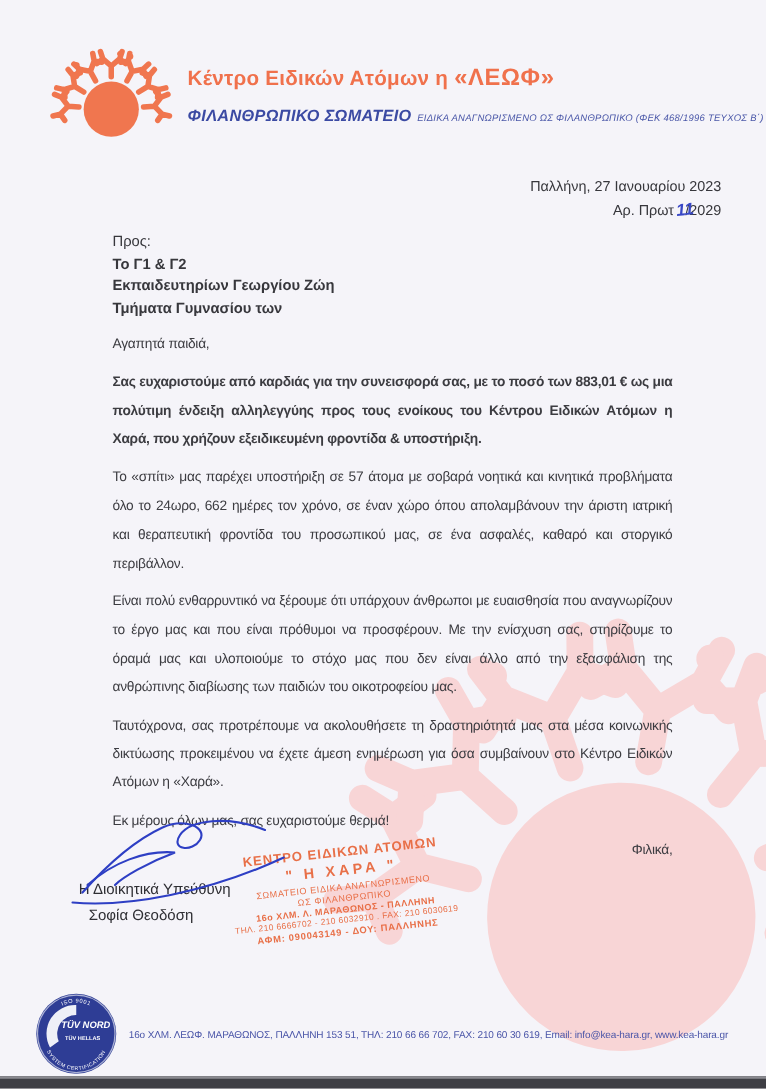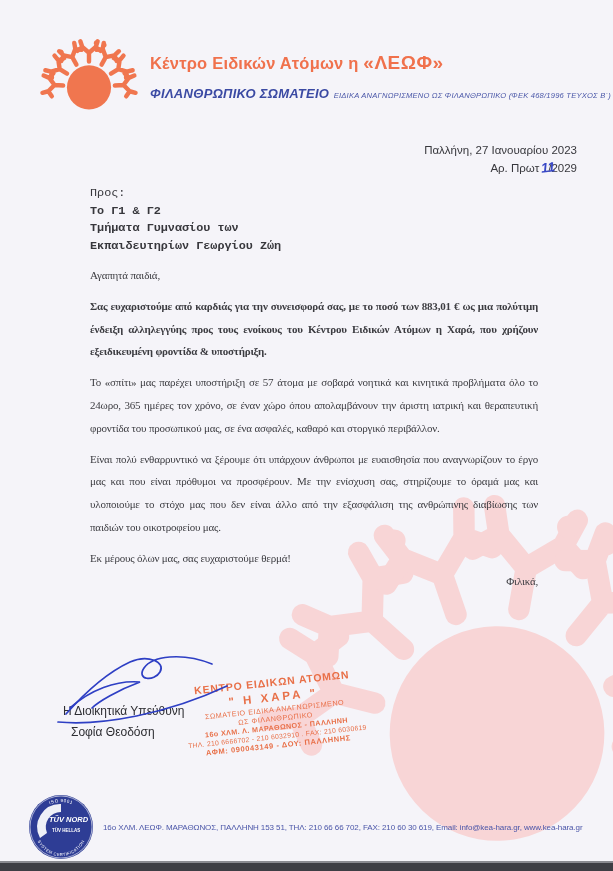--- a/index.html
+++ b/index.html
@@ -15,26 +15,26 @@
   .org-name{left:150px;top:52px;font-size:16.5px;font-weight:bold;color:#f0714c;letter-spacing:.2px;white-space:nowrap;}
   .org-name .emph{font-size:19px;letter-spacing:.5px;}
   .org-sub{left:150px;top:84px;white-space:nowrap;font-style:italic;}
   .org-type{font-size:13px;font-weight:bold;color:#3b4aa3;letter-spacing:.3px;}
   .org-type-note{font-size:7.6px;color:#4a57a8;letter-spacing:.2px;}
   
   .meta{right:36px;top:141px;text-align:right;font-size:11.5px;line-height:18px;color:#37373c;margin-left:48px;}
   .hand-num{display:inline-block;color:#3847c6;font-weight:bold;font-style:italic;font-size:13.5px;
     transform:rotate(-6deg);margin:0 -7px 0 2px;position:relative;z-index:2;}
   
-  .recipient{left:90px;top:185px;font-size:11.8px;line-height:17.5px;color:#37373c;font-family:Liberation Mono, monospace;}
+  .recipient{left:90px;top:185px;font-size:11.8px;line-height:17.5px;color:#37373c;}
   .recipient .bold{font-weight:bold;}
   
   .letter{left:90px;top:264px;width:448px;font-size:11px;line-height:22.8px;
     text-align:justify;letter-spacing:-.2px;color:#3c3c41;z-index:1;}
-  .letter p{margin:0 0 8px 0;font-family:Liberation Serif, serif;}
+  .letter p{margin:0 0 8px 0;}
   .letter .salutation{text-align:left;}
   .letter .b{font-weight:bold;}
   .letter .closing{text-align:left;margin-bottom:0;}
   .letter .regards{text-align:right;margin:0;}
   
   .watermark{left:230px;top:400px;width:560px;height:520px;color:#f8d5d6;
     transform:rotate(10deg);z-index:0;}
   
   .scribble{left:52px;top:650px;width:210px;height:84px;z-index:4;}
   .signer{left:63px;top:701px;font-size:12px;line-height:21px;color:#2e2e33;z-index:3;}
@@ -105,29 +105,30 @@
 </div>
 
 <div class="abs meta">
   <div>Παλλήνη, 27 Ιανουαρίου 2023</div>
   <div><span>Αρ. Πρωτ</span><span class="hand-num">11</span><span>/2029</span></div>
 </div>
 
 <div class="abs recipient">
   <div>Προς:</div>
   <div class="bold">Το Γ1 &amp; Γ2</div>
+  <div class="bold">Εκπαιδευτηρίων Γεωργίου Ζώη</div>
   <div class="bold">Τμήματα Γυμνασίου των</div>
-  <div class="bold">Εκπαιδευτηρίων Γεωργίου Ζώη</div>
 </div>
 
 <div class="abs letter">
   <p class="salutation">Αγαπητά παιδιά,</p>
   <p class="b">Σας ευχαριστούμε από καρδιάς για την συνεισφορά σας, με το ποσό των 883,01 € ως μια πολύτιμη ένδειξη αλληλεγγύης προς τους ενοίκους του Κέντρου Ειδικών Ατόμων η Χαρά, που χρήζουν εξειδικευμένη φροντίδα &amp; υποστήριξη.</p>
-  <p>Το «σπίτι» μας παρέχει υποστήριξη σε 57 άτομα με σοβαρά νοητικά και κινητικά προβλήματα όλο το 24ωρο, 365 ημέρες τον χρόνο, σε έναν χώρο όπου απολαμβάνουν την άριστη ιατρική και θεραπευτική φροντίδα του προσωπικού μας, σε ένα ασφαλές, καθαρό και στοργικό περιβάλλον.</p>
+  <p>Το «σπίτι» μας παρέχει υποστήριξη σε 57 άτομα με σοβαρά νοητικά και κινητικά προβλήματα όλο το 24ωρο, 662 ημέρες τον χρόνο, σε έναν χώρο όπου απολαμβάνουν την άριστη ιατρική και θεραπευτική φροντίδα του προσωπικού μας, σε ένα ασφαλές, καθαρό και στοργικό περιβάλλον.</p>
   <p>Είναι πολύ ενθαρρυντικό να ξέρουμε ότι υπάρχουν άνθρωποι με ευαισθησία που αναγνωρίζουν το έργο μας και που είναι πρόθυμοι να προσφέρουν. Με την ενίσχυση σας, στηρίζουμε το όραμά μας και υλοποιούμε το στόχο μας  που δεν είναι άλλο από την εξασφάλιση της ανθρώπινης διαβίωσης των παιδιών του οικοτροφείου μας.</p>
+  <p>Ταυτόχρονα, σας προτρέπουμε να ακολουθήσετε τη δραστηριότητά μας στα μέσα κοινωνικής δικτύωσης προκειμένου να έχετε άμεση ενημέρωση για όσα συμβαίνουν στο Κέντρο Ειδικών Ατόμων η «Χαρά».</p>
   <p class="closing">Εκ μέρους όλων μας, σας ευχαριστούμε θερμά!</p>
   <p class="regards">Φιλικά,</p>
 </div>
 
 <div class="abs scribble">
   <svg width="210" height="84" viewBox="0 0 210 84" fill="none" stroke="#2e3fc4" stroke-width="1.7" stroke-linecap="round">
     <path d="M160,14 C130,2 100,6 92,18 C84,30 102,32 108,22 C114,12 96,4 78,12 C52,24 30,46 14,64"></path>
     <path d="M18,58 C38,40 64,30 88,32 C66,40 46,52 40,58"></path>
     <path d="M6,72 C50,76 115,64 175,36"></path>
   </svg>

